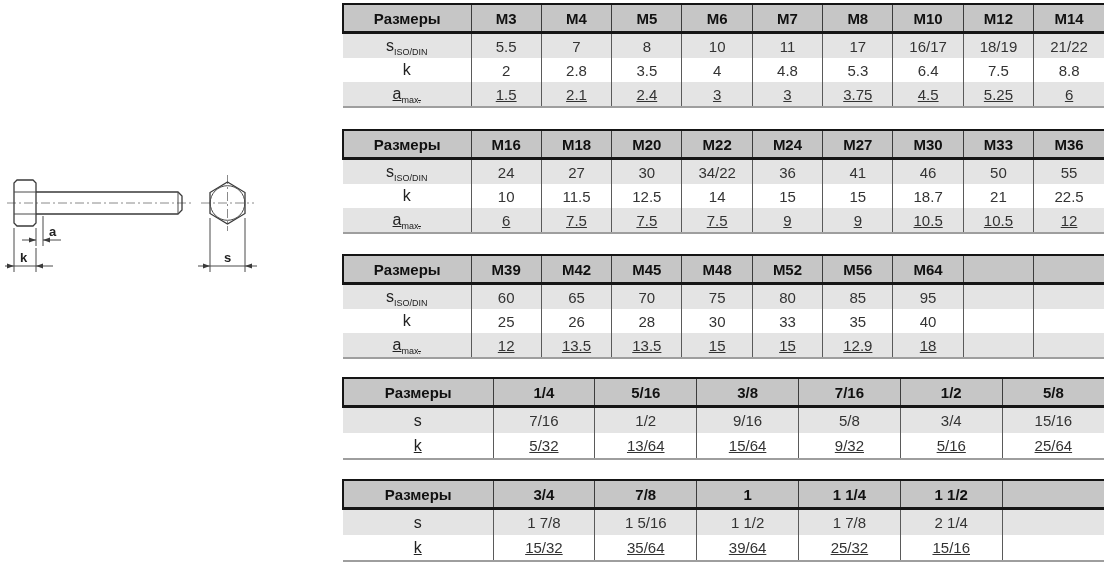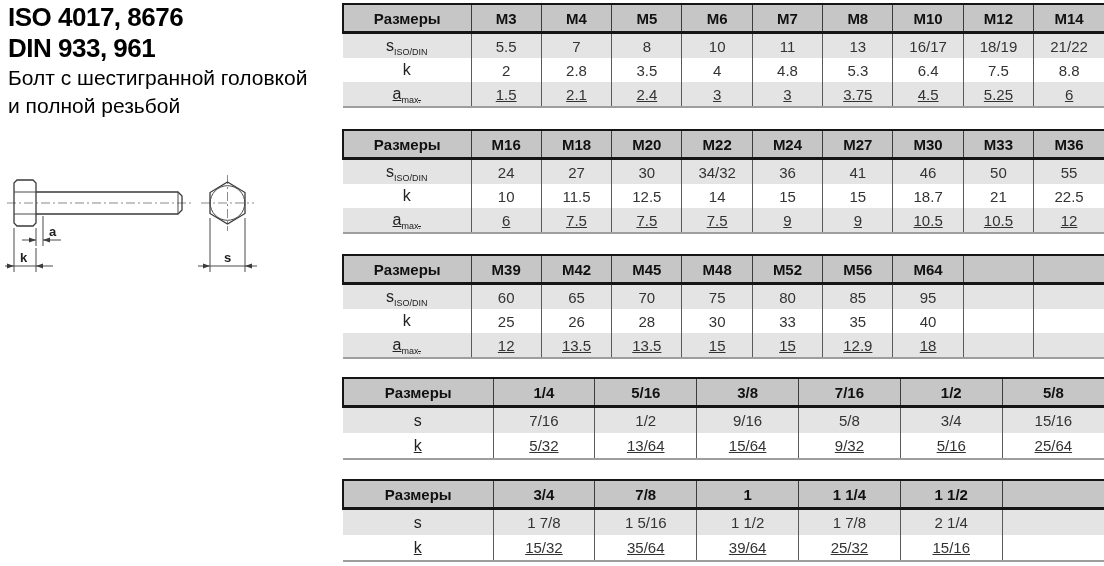--- a/index.html
+++ b/index.html
@@ -36,26 +36,20 @@
   table.dim-table tr.plain td{background:#ffffff;}
   table.dim-table tr:last-child td{border-bottom:2px solid #9e9e9e;text-decoration:underline;}
   table.dim-table td.rowlabel{font-size:16px;}
   table.dim-table sub{font-size:9px;line-height:0;}
 </style>
 </head>
 <body>
 
 <div id="page">
 
-  <div id="title-block">
-    <div class="title-line">ISO 4017, 8676</div>
-    <div class="title-line">DIN 933, 961</div>
-    <div class="desc-line">Болт с шестигранной головкой</div>
-    <div class="desc-line">и полной резьбой</div>
-  </div>
 
   <svg id="drawing" width="270" height="120" viewBox="0 0 270 120">
 
     <path class="cline" d="M 2 37 H 188"></path>
 
     <g>
       <path class="dline" d="M 12 14 H 28 L 31 17 V 57 L 28 60 H 12 L 9 57 V 17 Z"></path>
       <path class="thin" d="M 9 26 H 31 M 9 48 H 31"></path>
 
       <path class="dline" d="M 31 26 H 173 L 177 30 V 44 L 173 48 H 31"></path>
@@ -121,21 +115,21 @@
         </tr>
       </thead>
       <tbody>
         <tr class="shaded">
           <td class="rowlabel"><span>s</span><sub>ISO/DIN</sub></td>
           <td>5.5</td>
           <td>7</td>
           <td>8</td>
           <td>10</td>
           <td>11</td>
-          <td>13</td>
+          <td>17</td>
           <td>16/17</td>
           <td>18/19</td>
           <td>21/22</td>
         </tr>
         <tr class="plain">
           <td class="rowlabel"><span>k</span></td>
           <td>2</td>
           <td>2.8</td>
           <td>3.5</td>
           <td>4</td>
@@ -185,21 +179,21 @@
           <th>M33</th>
           <th>M36</th>
         </tr>
       </thead>
       <tbody>
         <tr class="shaded">
           <td class="rowlabel"><span>s</span><sub>ISO/DIN</sub></td>
           <td>24</td>
           <td>27</td>
           <td>30</td>
-          <td>34/32</td>
+          <td>34/22</td>
           <td>36</td>
           <td>41</td>
           <td>46</td>
           <td>50</td>
           <td>55</td>
         </tr>
         <tr class="plain">
           <td class="rowlabel"><span>k</span></td>
           <td>10</td>
           <td>11.5</td>

